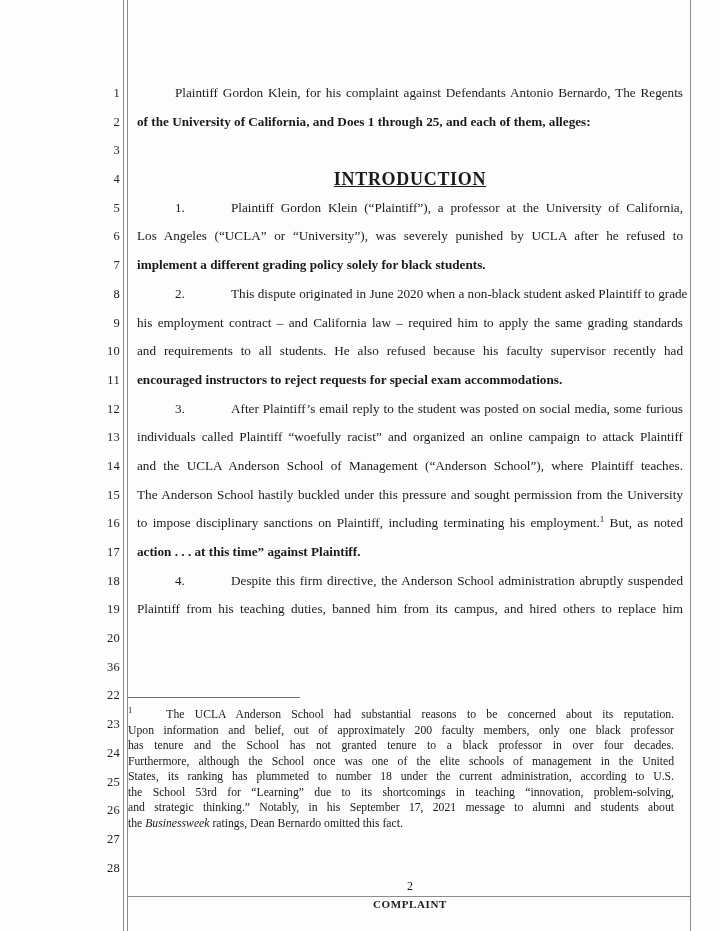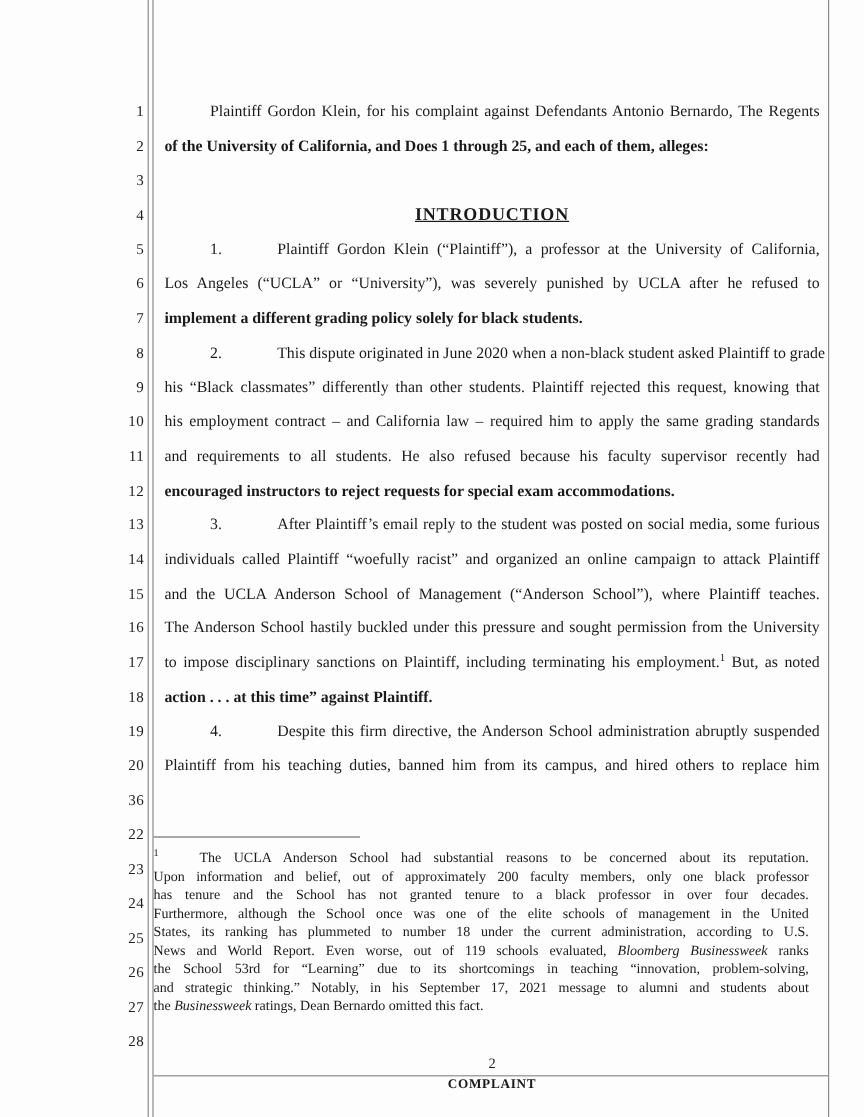--- a/index.html
+++ b/index.html
@@ -89,21 +89,21 @@
   }
   .bodyline.center {
     text-align: center;
     text-align-last: center;
   }
 
   .heading {
     font-weight: bold;
     text-decoration: underline;
     letter-spacing: 0.7px;
-    font-size: 15px;
+    font-size: 18px;
   }
 
   .indent {
     display: inline-block;
     width: 38px;
   }
   .para-num {
     display: inline-block;
     width: 56px;
   }
@@ -226,21 +226,20 @@
 
     <div class="bodyline blank">&nbsp;</div>
 
     <div class="bodyline center"><span class="heading">INTRODUCTION</span></div>
 
     <div class="bodyline"><span class="indent"></span><span class="para-num">1.</span><span>Plaintiff Gordon Klein (“Plaintiff”), a professor at the University of California,</span></div>
     <div class="bodyline"><span>Los Angeles (“UCLA” or “University”), was severely punished by UCLA after he refused to</span></div>
     <div class="bodyline last"><span>implement a different grading policy solely for black students.</span></div>
 
     <div class="bodyline"><span class="indent"></span><span class="para-num">2.</span><span>This dispute originated in June 2020 when a non-black student asked Plaintiff to grade</span></div>
-    <div class="bodyline"><span>his “Black classmates” differently than other students.  Plaintiff rejected this request, knowing that</span></div>
     <div class="bodyline"><span>his employment contract – and California law – required him to apply the same grading standards</span></div>
     <div class="bodyline"><span>and requirements to all students.   He also refused because his faculty supervisor recently had</span></div>
     <div class="bodyline last"><span>encouraged instructors to reject requests for special exam accommodations.</span></div>
 
     <div class="bodyline"><span class="indent"></span><span class="para-num">3.</span><span>After Plaintiff’s email reply to the student was posted on social media, some furious</span></div>
     <div class="bodyline"><span>individuals called Plaintiff “woefully racist” and organized an online campaign to attack Plaintiff</span></div>
     <div class="bodyline"><span>and the UCLA Anderson School of Management (“Anderson School”), where Plaintiff teaches.</span></div>
     <div class="bodyline"><span>The Anderson School hastily buckled under this pressure and sought permission from the University</span></div>
     <div class="bodyline"><span>to impose disciplinary sanctions on Plaintiff, including terminating his employment.</span><sup class="fn-ref">1</sup><span> But, as noted</span></div>
     <div class="bodyline last"><span>action . . . at this time” against Plaintiff.</span></div>
@@ -250,21 +249,20 @@
 
   </div>
 
   <div class="footnote-wrap">
     <div class="fn-rule"></div>
     <div class="fnline"><sup class="fn-marker">1</sup><span class="fn-indent"></span><span id="fn0"><span>The UCLA Anderson School had substantial reasons to be concerned about its reputation.</span></span></div>
     <div class="fnline"><span id="fn1"><span>Upon information and belief, out of approximately 200 faculty members, only one black professor</span></span></div>
     <div class="fnline"><span id="fn2"><span>has tenure and the School has not granted tenure to a black professor in over four decades.</span></span></div>
     <div class="fnline"><span id="fn3"><span>Furthermore, although the School once was one of the elite schools of management in the United</span></span></div>
     <div class="fnline"><span id="fn4"><span>States, its ranking has plummeted to number 18 under the current administration, according to U.S.</span></span></div>
-    <div class="fnline"><span id="fn5"><span>News and World Report.  Even worse, out of 119 schools evaluated, </span><span class="ital">Bloomberg Businessweek</span><span> ranks</span></span></div>
     <div class="fnline"><span id="fn6"><span>the School 53rd for “Learning” due to its shortcomings in teaching “innovation, problem-solving,</span></span></div>
     <div class="fnline"><span id="fn7"><span>and strategic thinking.”  Notably, in his September 17, 2021 message to alumni and students about</span></span></div>
     <div class="fnline last"><span id="fn8"><span>the </span><span class="ital">Businessweek</span><span> ratings, Dean Bernardo omitted this fact.</span></span></div>
   </div>
 
   <div class="footer-pageno">2</div>
   <div class="footer-rule"></div>
   <div class="footer-title">COMPLAINT</div>
 
 </div>

